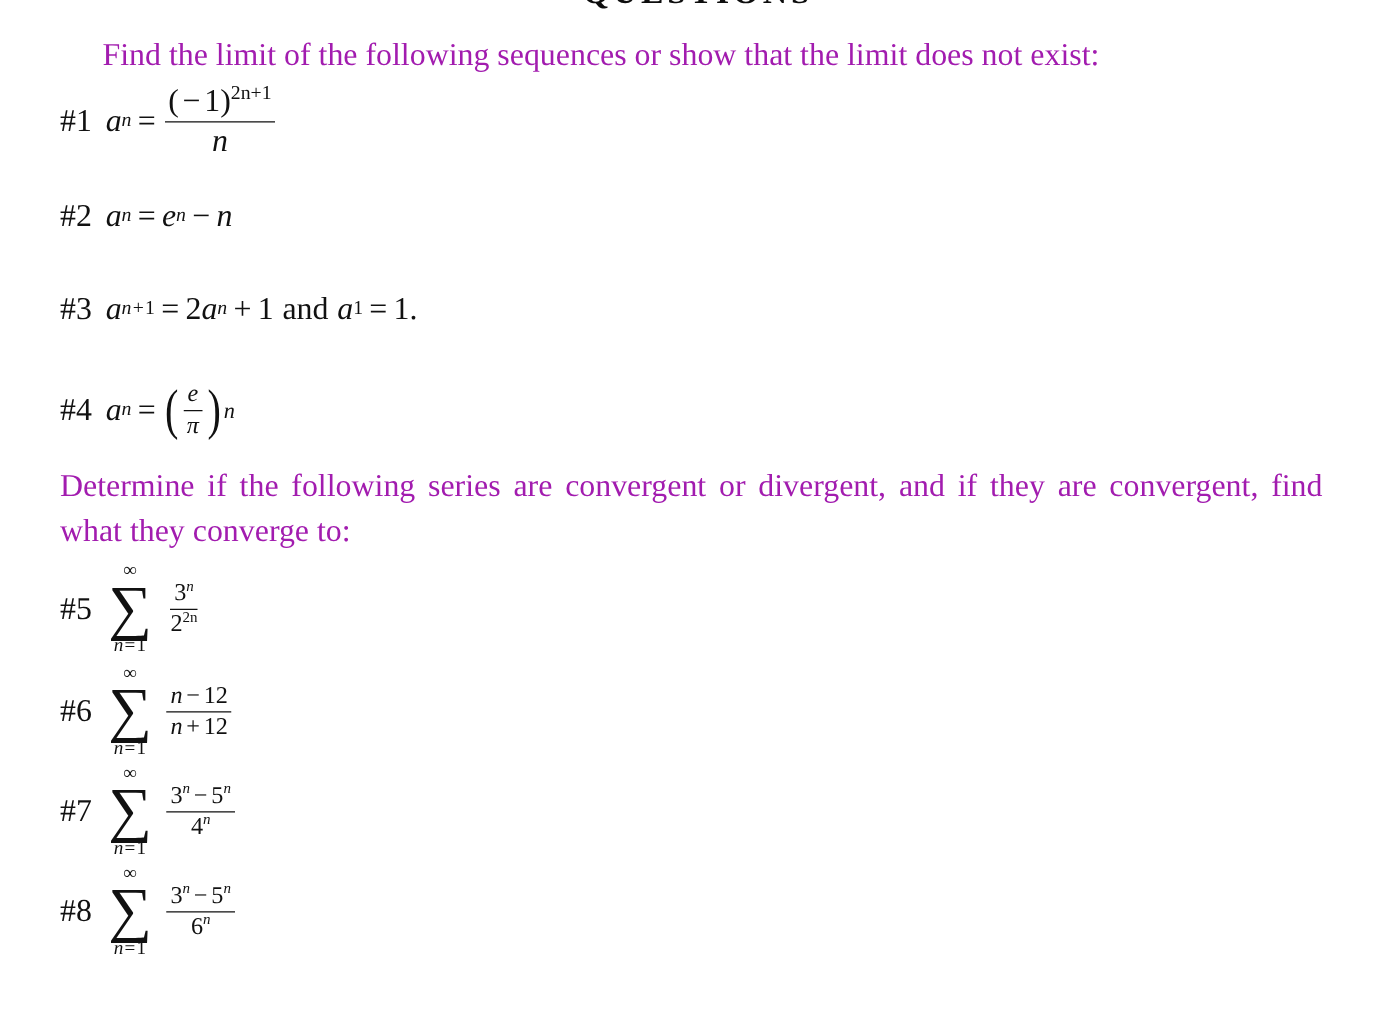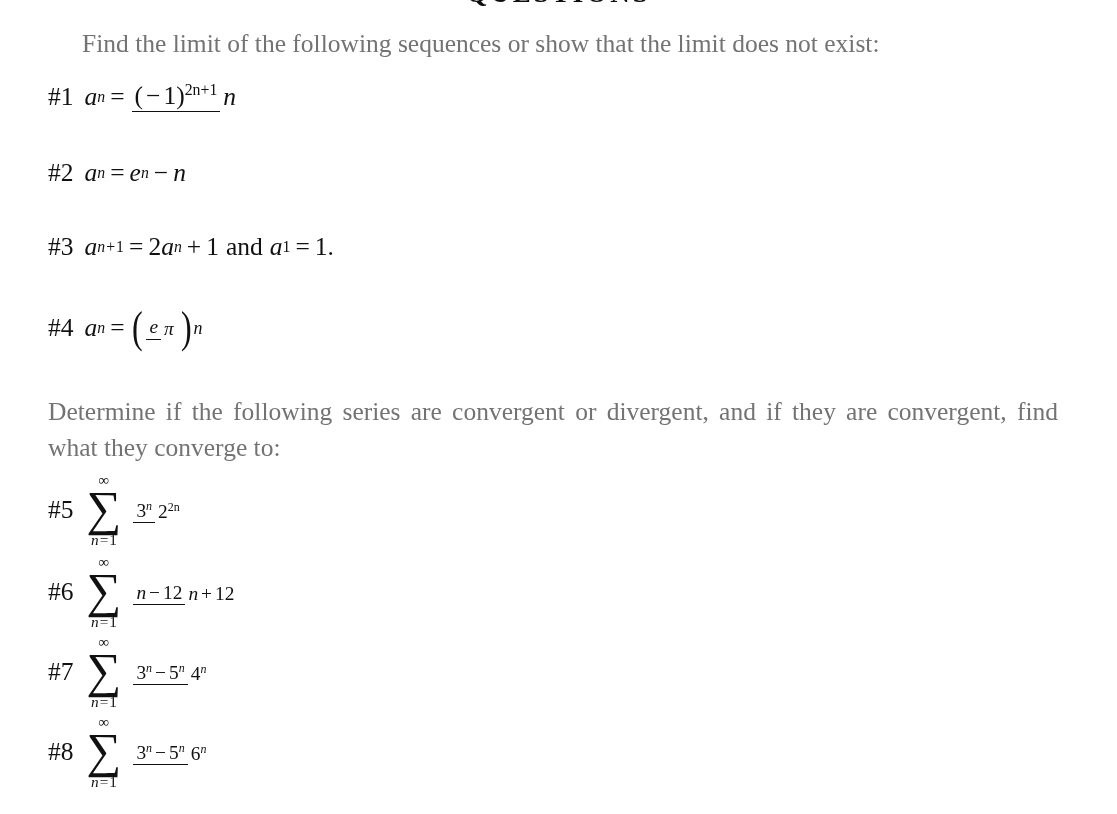--- a/index.html
+++ b/index.html
@@ -48,21 +48,21 @@
     top: 26px;
     width: 1010px;
   }
 
   p.para {
     margin: 0;
     font-size: 25.5px;
     line-height: 36px;
     text-align: justify;
     text-justify: inter-word;
-    color: #737373;
+    color: #a21caf;
   }
   p.para.indent {
     text-indent: 34px;
   }
 
   .item {
     position: relative;
     font-size: 25.5px;
     line-height: 1;
     color: #111111;
@@ -102,21 +102,21 @@
     vertical-align: sub;
     line-height: 0;
     font-style: italic;
   }
   sub.sub .mn { font-style: normal; }
   sub.sub .mo { font-style: normal; padding: 0 1px; }
 
   
   .frac {
     display: inline-flex;
-    flex-direction: row;
+    flex-direction: column;
     align-items: center;
     vertical-align: middle;
     margin: 0 2px;
     line-height: 1.12;
   }
   .frac .num {
     padding: 0 3px 1px 3px;
     border-bottom: 1.3px solid #111111;
   }
   .frac .den {
@@ -235,21 +235,21 @@
         <span class="delim">(</span>
         <span class="frac small">
           <span class="num mi">e</span>
           <span class="den mi">π</span>
         </span>
         <span class="delim">)</span>
           <sup class="sup" style="font-size:0.70em;"><span class="mi">n</span></sup>
       </span>
     </div>
 
-    <p class="para" style="margin-top:41px;">Determine if the following series are convergent or divergent, and if they are convergent, find what they converge to:</p>
+    <p class="para" style="margin-top:18px;">Determine if the following series are convergent or divergent, and if they are convergent, find what they converge to:</p>
 
     <div class="item" style="margin-top:8px; height:72px;">
       <span class="tag">#5</span>
       <span class="math">
         <span class="bigop">
           <span class="oplimit-top">∞</span>
           <span class="opsym">∑</span>
           <span class="oplimit-bot"><span class="mi">n</span><span class="mo">=</span><span class="mn">1</span></span>
         </span>
         <span class="sum-body">

